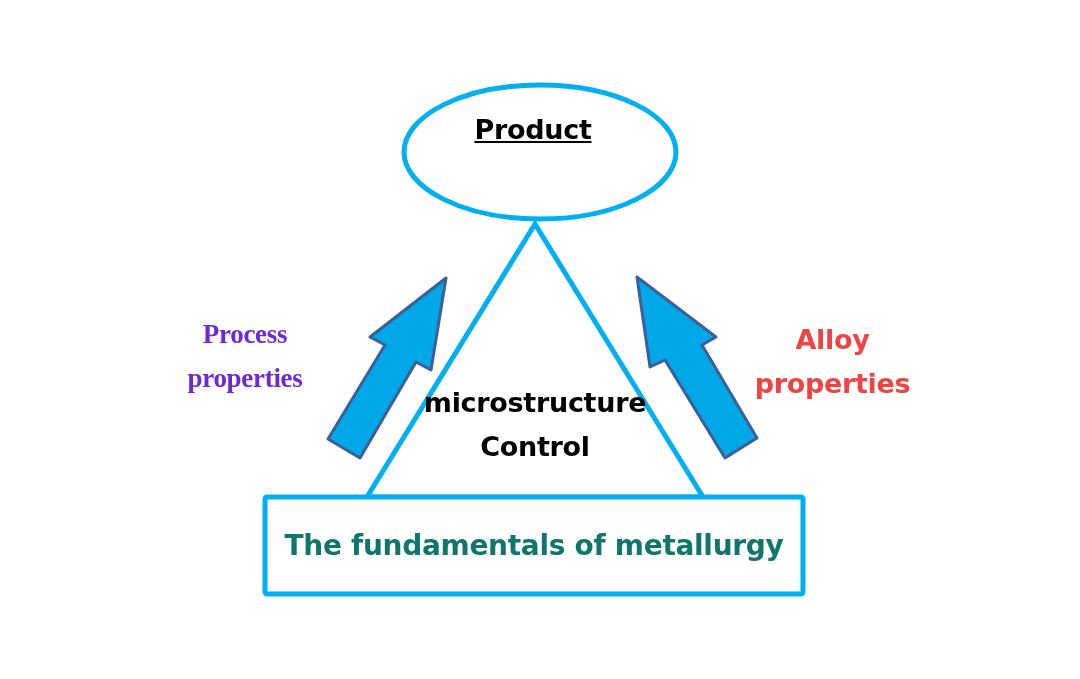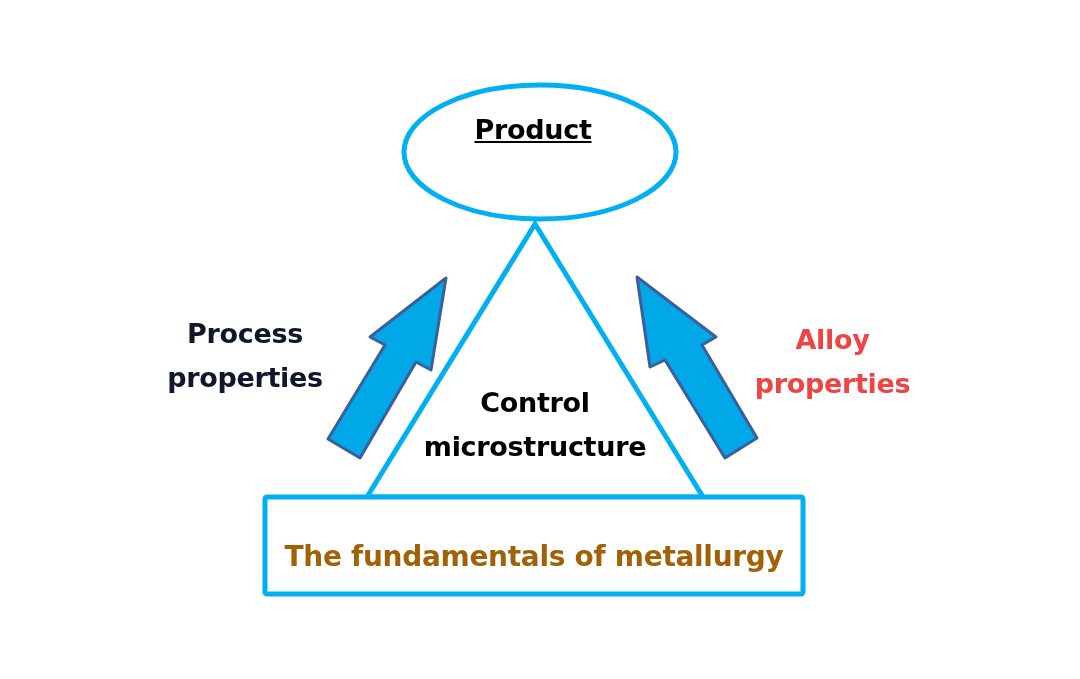--- a/index.html
+++ b/index.html
@@ -54,30 +54,30 @@
 
   <polygon id="arrow-left" points="328,439 385,345 370,337 446,278 431,370 416,362 360,458" fill="#00a8e8" stroke="#3b5f9a" stroke-width="3" stroke-linejoin="round"></polygon>
 
   <polygon id="arrow-right" points="757,438 702,345 716,337 637,277 650,367 665,360 725,458" fill="#00a8e8" stroke="#3b5f9a" stroke-width="3" stroke-linejoin="round"></polygon>
 </svg>
 
 <div class="label" id="lbl-product" style="color: rgb(0, 0, 0);">
   <span>Product</span>
 </div>
 
-<div class="label" id="lbl-process" style="color: #0f172a;">
+<div class="label" id="lbl-process" style="color: #6d28d9; font-family: Liberation Serif, serif;">
   <span>Process</span>
   <span>properties</span>
 </div>
 
 <div class="label" id="lbl-alloy" style="color: #ef4444;">
   <span>Alloy</span>
   <span>properties</span>
 </div>
 
 <div class="label" id="lbl-control" style="color: rgb(0, 0, 0);">
+  <span>microstructure</span>
   <span>Control</span>
-  <span>microstructure</span>
 </div>
 
-<div class="label" id="lbl-fundamentals" style="color: #a16207; margin-top: 11px;">
+<div class="label" id="lbl-fundamentals" style="color: #0f766e;">
   <span>The fundamentals of metallurgy</span>
 </div>
 
 </body></html>

